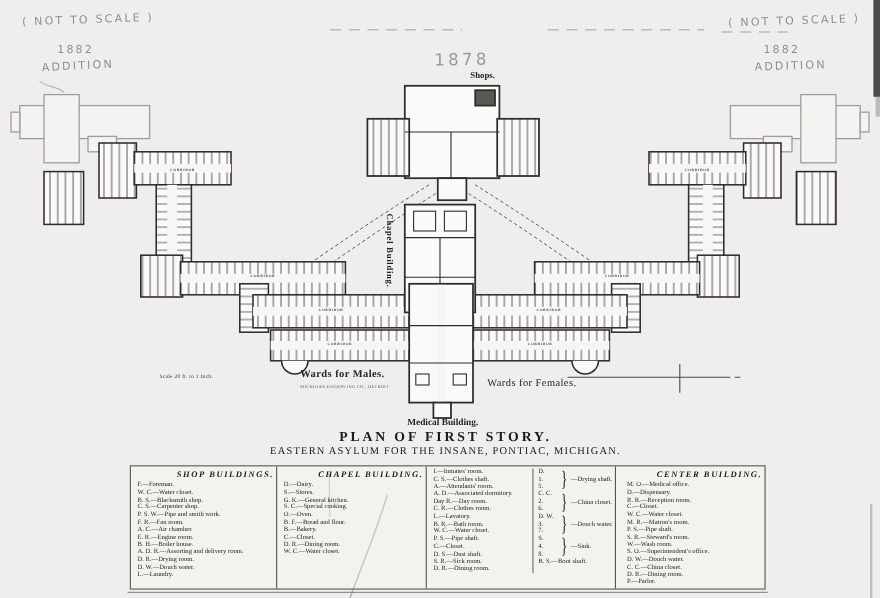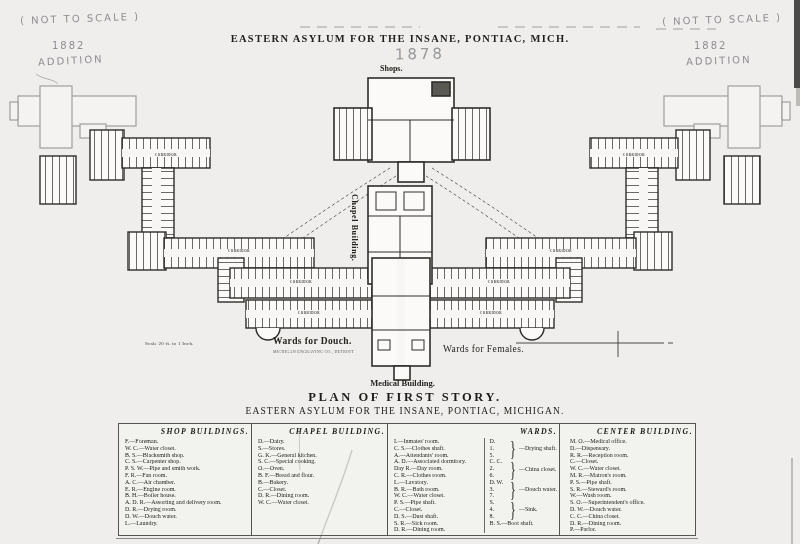--- a/index.html
+++ b/index.html
@@ -5,21 +5,21 @@
   html,body{margin:0;padding:0;background:#d8d7d4;}
   .scan{position:relative;width:800px;height:544px;background:#efeeec;overflow:hidden;
         font-family:"Liberation Serif",serif;color:#25241f;}
   svg.plan{position:absolute;left:0;top:0;z-index:0;}
   .lbl{position:absolute;z-index:2;white-space:nowrap;color:#25241f;}
   .hw{position:absolute;z-index:2;font-family:"DejaVu Sans",sans-serif;color:#84848a;
       letter-spacing:2px;font-size:10px;white-space:nowrap;opacity:.9;}
   .hw.big{font-size:15px;letter-spacing:3px;color:#8f8f94;}
   .title-main{left:0;top:33px;width:800px;text-align:center;font-weight:bold;
       font-size:10.5px;letter-spacing:1.3px;color:#1f1e1a;}
-  .shops{left:380px;top:64px;width:70px;text-align:left;font-weight:bold;font-size:8px;}
+  .shops{left:380px;top:64px;width:70px;text-align:right;font-weight:bold;font-size:8px;}
   .chapel{left:350px;top:194px;height:92px;writing-mode:vertical-rl;font-weight:bold;
       font-size:8px;letter-spacing:.6px;}
   .wards-m{left:273px;top:336px;font-weight:bold;font-size:9.5px;letter-spacing:.4px;}
   .wards-f{left:443px;top:344px;font-weight:normal;font-size:9.5px;letter-spacing:.4px;}
   .centre{left:355px;top:378px;width:95px;text-align:center;font-weight:bold;font-size:8.5px;}
   .scalenote{left:145px;top:340px;font-size:10px;transform:scale(.5);transform-origin:left top;
       letter-spacing:.5px;color:#3a3934;}
   .engraver{left:273px;top:349px;font-size:8px;transform:scale(.5);transform-origin:left top;
       letter-spacing:.6px;color:#5c5a55;}
   .corr{position:absolute;z-index:2;width:96px;text-align:center;font-size:6.4px;font-weight:bold;
@@ -174,25 +174,24 @@
   <div class="hw" style="left:20px;top:13px;transform:rotate(-2deg);">( NOT TO SCALE )</div>
   <div class="hw" style="left:52px;top:40px;">1882</div>
   <div class="hw" style="left:38px;top:55px;transform:rotate(-3deg);">ADDITION</div>
 
   <div class="hw" style="left:662px;top:14px;transform:rotate(-2deg);">( NOT TO SCALE )</div>
   <div class="hw" style="left:694px;top:40px;">1882</div>
   <div class="hw" style="left:686px;top:55px;transform:rotate(-2deg);">ADDITION</div>
 
   <div class="hw big" style="left:360px;top:45px;width:120px;text-align:center;transform:rotate(-1deg);">1878</div>
 
-  <div class="lbl title-main">EASTERN ASYLUM FOR THE INSANE, PONTIAC, MICH.</div>
 
   <div class="lbl shops">Shops.</div>
   <div class="lbl chapel">Chapel Building.</div>
-  <div class="lbl wards-m">Wards for Douch.</div>
+  <div class="lbl wards-m">Wards for Males.</div>
   <div class="lbl wards-f">Wards for Females.</div>
   <div class="lbl centre">Medical Building.</div>
   <div class="lbl scalenote">Scale 20 ft. to 1 Inch.</div>
   <div class="lbl engraver">MICHIGAN ENGRAVING CO., DETROIT</div>
 
   <div class="corr" style="left:142px;top:153px;">CORRIDOR</div>
   <div class="corr" style="left:610px;top:153px;">CORRIDOR</div>
   <div class="corr" style="left:215px;top:249px;">CORRIDOR</div>
   <div class="corr" style="left:537px;top:249px;">CORRIDOR</div>
   <div class="corr" style="left:277px;top:280px;">CORRIDOR</div>
@@ -235,21 +234,20 @@
             <div class="litem">O.—Oven.</div>
             <div class="litem">B. F.—Bread and flour.</div>
             <div class="litem">B.—Bakery.</div>
             <div class="litem">C.—Closet.</div>
             <div class="litem">D. R.—Dining room.</div>
             <div class="litem">W. C.—Water closet.</div>
           </div>
         </div>
       </div>
       <div class="lcol">
-        <div class="lhead">WARDS.</div>
         <div class="lbody wards">
           <div class="llist">
             <div class="litem">I.—Inmates' room.</div>
             <div class="litem">C. S.—Clothes shaft.</div>
             <div class="litem">A.—Attendants' room.</div>
             <div class="litem">A. D.—Associated dormitory.</div>
             <div class="litem">Day R.—Day room.</div>
             <div class="litem">C. R.—Clothes room.</div>
             <div class="litem">L.—Lavatory.</div>
             <div class="litem">B. R.—Bath room.</div>

